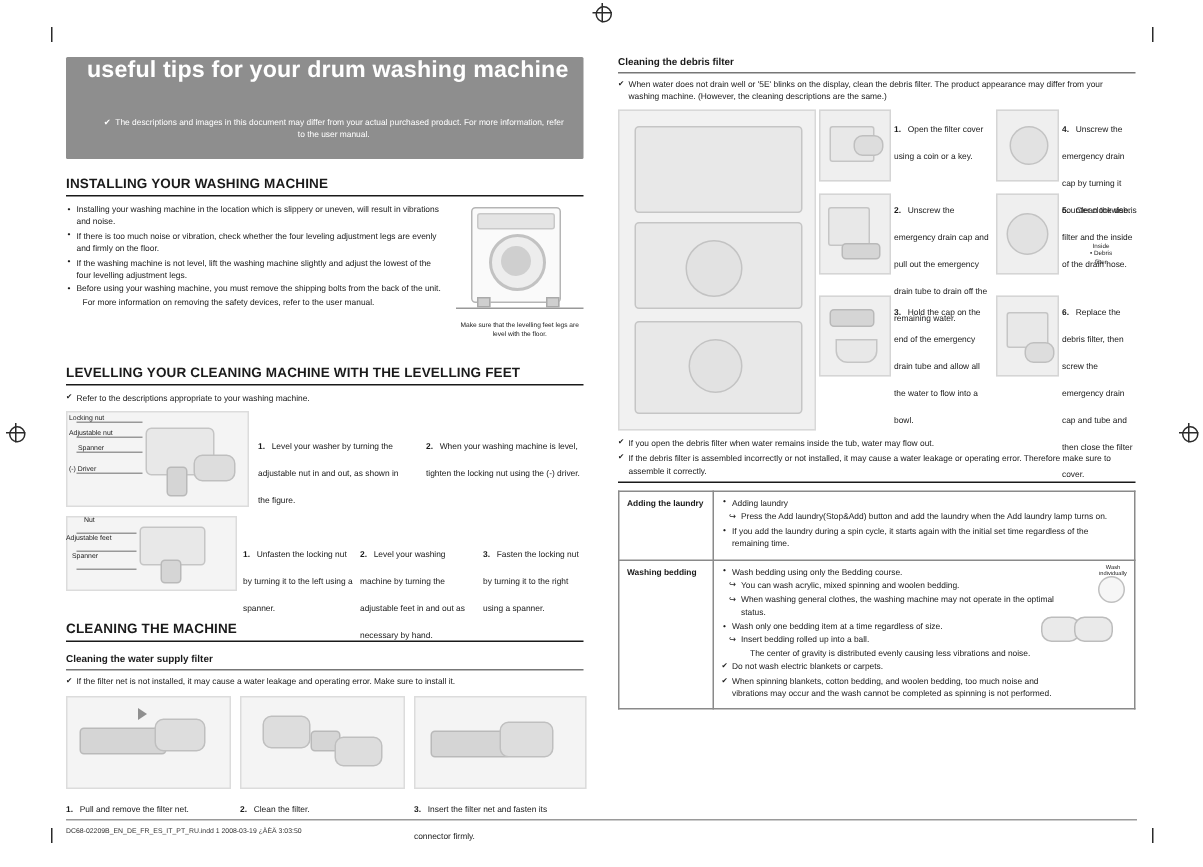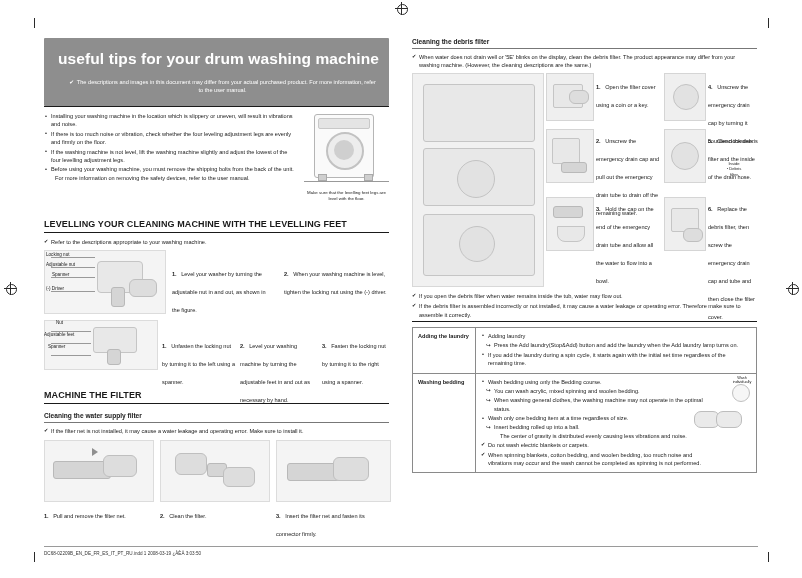--- a/index.html
+++ b/index.html
@@ -62,21 +62,21 @@
 
   .hero {
     background: #8e8e8e;
     height: 68px;
     position: relative;
     color: #fff;
     border-radius: 1px;
   }
   .hero-title {
     position: absolute;
-    left: 14px; top: 12px;
+    left: 14px; top: 0;
     font-size: 15.5px;
     font-weight: bold;
     letter-spacing: .1px;
   }
   .hero-note {
     position: absolute;
     left: 24px; top: 40px;
     right: 12px;
     font-size: 5.6px;
     line-height: 1.45;
@@ -331,20 +331,21 @@
 
   <div class="col-left">
 
     <div class="hero">
       <div class="hero-title">useful tips for your drum washing machine</div>
       <div class="hero-note">
         <span class="chk">✔</span><span>The descriptions and images in this document may differ from your actual purchased product. For more information, refer to the user manual.</span>
       </div>
     </div>
 
+    <h2 class="sec">INSTALLING YOUR WASHING MACHINE</h2>
     <div class="rule"></div>
 
     <div style="position:relative;min-height:96px;">
       <ul class="bullets" style="width:252px;">
         <li>Installing your washing machine in the location which is slippery or uneven, will result in vibrations and noise.</li>
         <li>If there is too much noise or vibration, check whether the four leveling adjustment legs are evenly and firmly on the floor.</li>
         <li>If the washing machine is not level, lift the washing machine slightly and adjust the lowest of the four levelling adjustment legs.</li>
         <li>
           <span>Before using your washing machine, you must remove the shipping bolts from the back of the unit.</span>
           <span class="ind">For more information on removing the safety devices, refer to the user manual.</span>
@@ -411,21 +412,21 @@
       <div style="position:absolute;left:196px;top:14px;width:78px;">
         <span class="capnum">2.</span>
         <span class="cap">Level your washing machine by turning the adjustable feet in and out as necessary by hand.</span>
       </div>
       <div style="position:absolute;left:278px;top:14px;width:68px;">
         <span class="capnum">3.</span>
         <span class="cap">Fasten the locking nut by turning it to the right using a spanner.</span>
       </div>
     </div>
 
-    <h2 class="sec" style="margin-top:6px;">MACHINE THE FILTER</h2>
+    <h2 class="sec" style="margin-top:6px;">CLEANING THE MACHINE</h2>
     <div class="rule"></div>
 
     <h3 class="sub">Cleaning the water supply filter</h3>
     <div class="rule thin" style="margin-bottom:4px;"></div>
     <p class="chkline">If the filter net is not installed, it may cause a water leakage and operating error. Make sure to install it.</p>
 
     <div style="position:relative;height:78px;margin-top:4px;">
       <div class="miniFig" style="position:absolute;left:0;top:0;width:108px;height:60px;">
         <div class="shape-tube" style="left:8px;top:20px;width:56px;height:16px;"></div>
         <div class="shape-hand" style="left:58px;top:14px;width:32px;height:20px;"></div>

